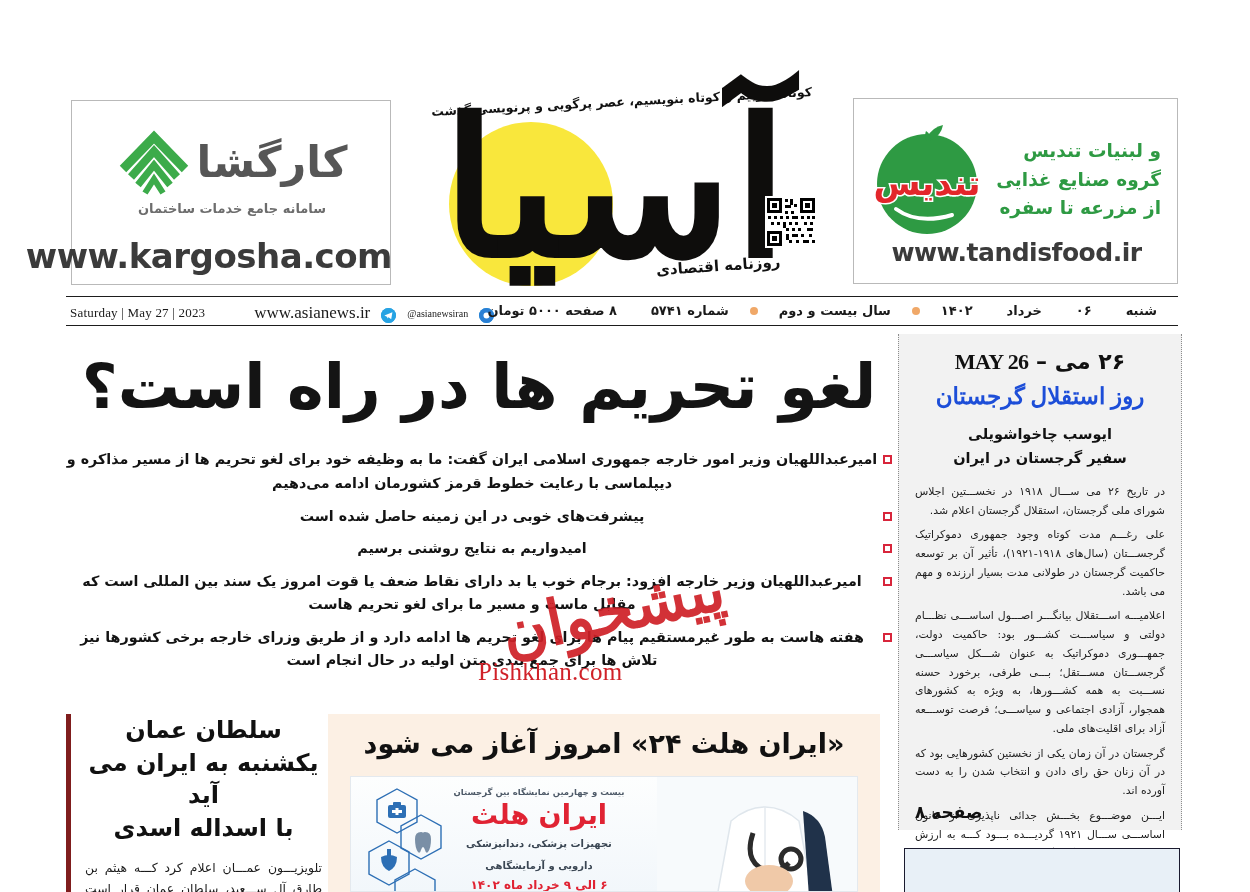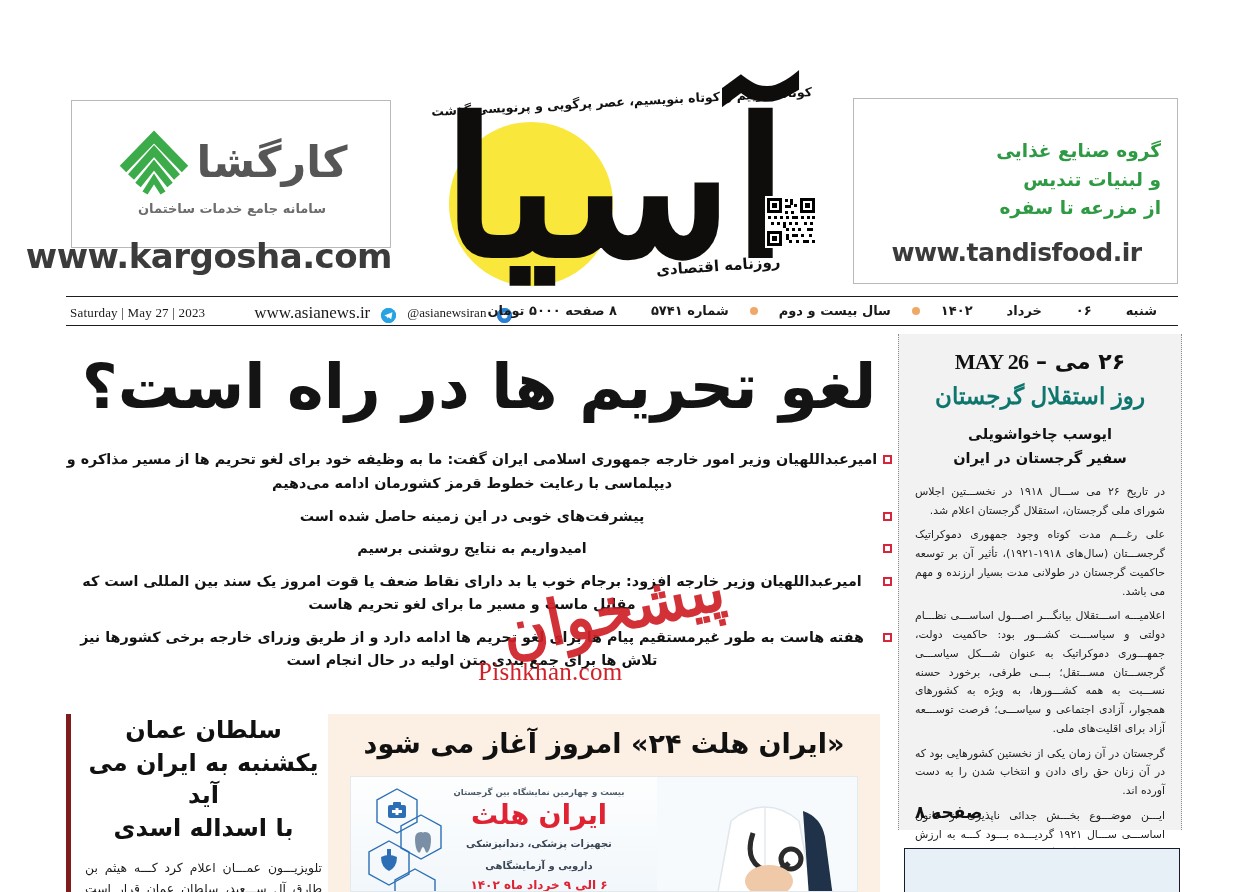--- a/index.html
+++ b/index.html
@@ -17,21 +17,21 @@
 
   
   .masthead {
     position: absolute; left: 0; top: 0;
     width: 1250px; height: 292px;
   }
 
   
   .ad-left {
     position: absolute; left: 71px; top: 100px;
-    width: 320px; height: 148px;
+    width: 320px; height: 185px;
     border: 1px solid #b9b9b9;
     background: #fff;
   }
   .kargosha-row {
     position: absolute; left: 0; top: 22px; width: 320px; height: 78px;
     display: flex; flex-direction: row-reverse; align-items: center; justify-content: center;
     gap: 6px;
   }
   .kargosha-mark { width: 74px; height: 74px; position: relative; }
   .kargosha-word {
@@ -146,21 +146,21 @@
   .info-date-en {
     font-family: "Liberation Serif", serif;
     font-size: 13px; color: #1a1a1a; letter-spacing: 0.2px;
   }
   .info-site {
     font-family: "Liberation Serif", serif;
     font-size: 17px; color: #1a1a1a; margin-left: 38px;
   }
   .info-handle {
     font-family: "Liberation Serif", serif;
-    font-size: 13px; color: #1a1a1a;
+    font-size: 10px; color: #1a1a1a;
   }
   .tg-ico, .blue-ico {
     display: inline-block; width: 15px; height: 15px;
     border-radius: 50%; background: #27a3e3; position: relative; top: 2px;
   }
   .tg-ico svg, .blue-ico svg { display: block; }
   .info-right {
     position: absolute; right: 4px; top: 3px;
     direction: rtl;
     display: flex; align-items: center; gap: 0;
@@ -281,22 +281,22 @@
   .side-kicker {
     text-align: center; font-family: "DejaVu Sans", sans-serif;
     font-size: 22px; font-weight: 700; color: #111;
     letter-spacing: -0.6px; line-height: 1.25;
   }
   .side-kicker .en {
     font-family: "Liberation Serif", serif; font-weight: 700;
   }
   .side-title {
     text-align: center; margin-top: 7px;
-    font-family: Liberation Sans, sans-serif;
-    font-size: 23px; font-weight: 700; color: #0f766e;
+    font-family: Liberation Serif, serif;
+    font-size: 23px; font-weight: 700; color: #1d4ed8;
     letter-spacing: -0.8px;
   }
   .side-person {
     text-align: center; margin-top: 12px;
     font-family: "DejaVu Sans", sans-serif;
     font-size: 14.5px; font-weight: 700; color: #111; line-height: 1.7;
   }
   .side-body { margin-top: 12px; }
   .side-body p {
     font-family: "DejaVu Sans", sans-serif;
@@ -410,23 +410,32 @@
               <rect x="31" y="44" width="3" height="3"></rect>
             <rect x="38" y="44" width="6" height="3"></rect>
               <rect x="47" y="44" width="3" height="3"></rect>
           </g>
         </svg>
       </span>
     </div>
 
     <div class="ad-right">
       <div class="tandis-inner">
+        <span class="tandis-badge">
+          <svg viewBox="0 0 118 118" width="118" height="118">
+            <circle cx="59" cy="63" r="50" fill="#2e9a43"></circle>
+            <path d="M59 16 q6 -10 16 -12 q-2 11 -12 15 z" fill="#2e9a43"></path>
+            <path d="M59 20 q-3 -6 -1 -10 q5 3 5 10 z" fill="#2e9a43"></path>
+            <text x="59" y="74" font-family="DejaVu Sans" font-size="34" font-weight="bold" fill="#e3262b" stroke="#ffffff" stroke-width="3" paint-order="stroke" text-anchor="middle" direction="rtl">تندیس</text>
+            <path d="M28 88 q22 16 56 6" fill="none" stroke="#ffffff" stroke-width="4" stroke-linecap="round"></path>
+          </svg>
+        </span>
         <div class="tandis-lines">
+          <div>و لبنیات تندیس</div>
           <div>گروه صنایع غذایی</div>
-          <div>و لبنیات تندیس</div>
           <div>از مزرعه تا سفره</div>
         </div>
       </div>
       <div class="tandis-url">www.tandisfood.ir</div>
     </div>
   </div>
 
   <div class="rule-top"></div>
   <div class="infobar">
     <div class="info-left">

